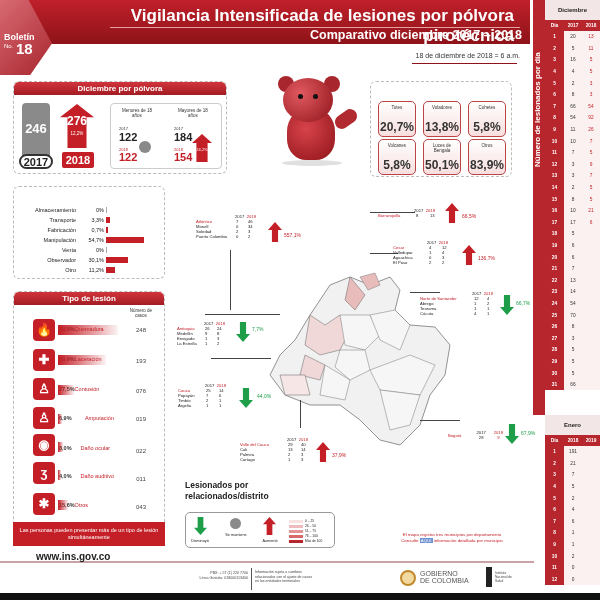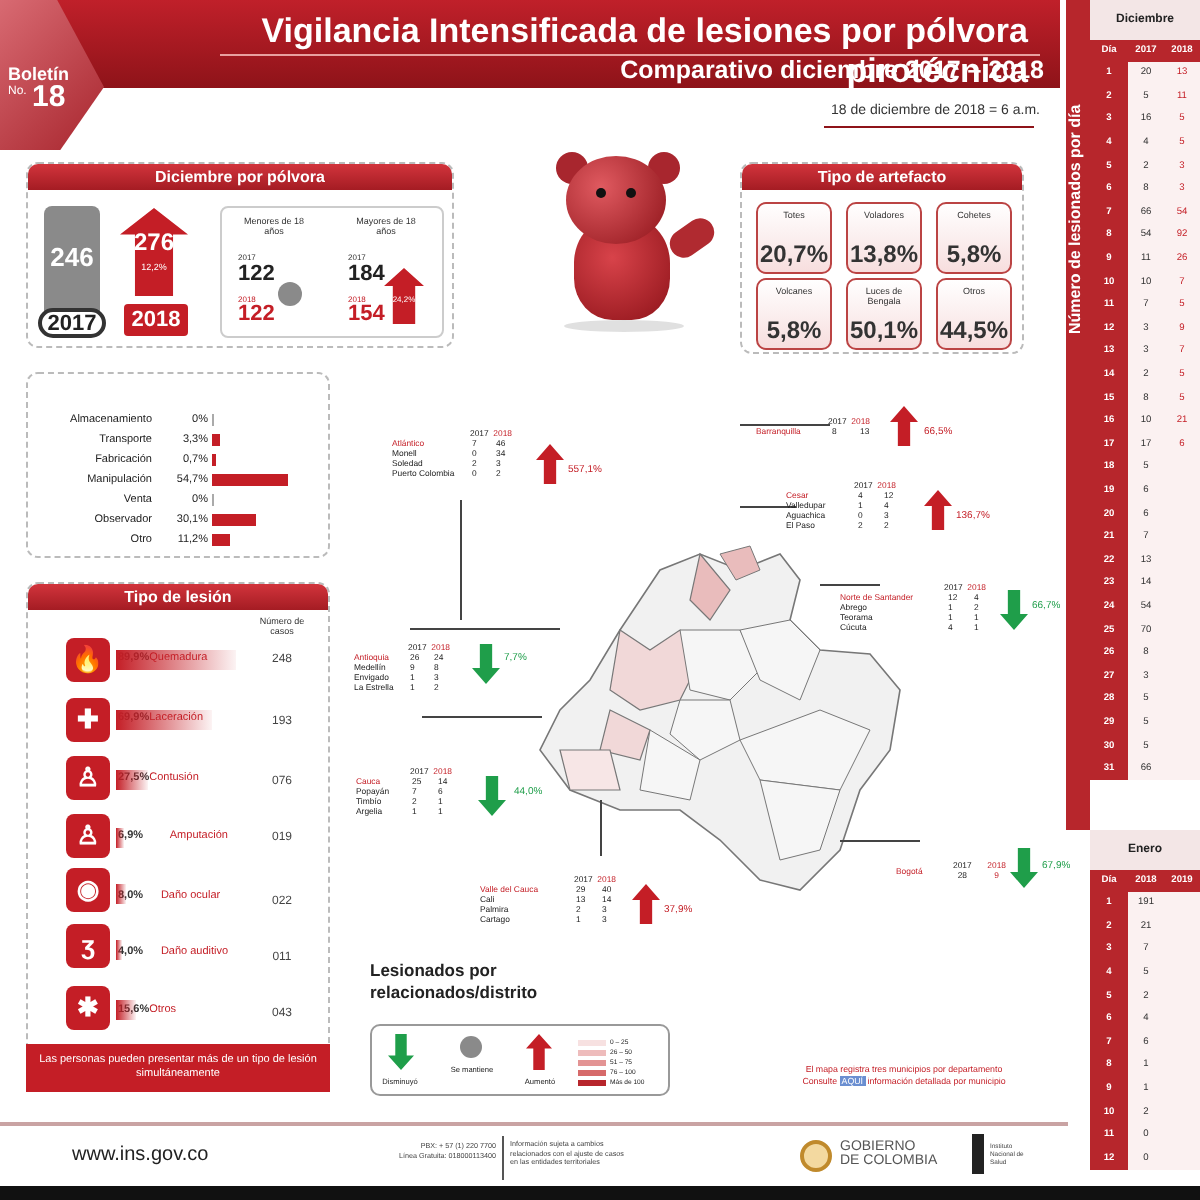--- a/index.html
+++ b/index.html
@@ -98,21 +98,21 @@
   .day-table { width: 55px; border-collapse: collapse; font-size: 4.8px; }
   .day-table th { background: #b7262c; color: #fff; height: 11px; font-weight: bold; }
   .day-table td { height: 11.6px; text-align: center; }
   .day-table td.d { background: #b7262c; color: #fff; font-weight: bold; width: 19px; }
   .day-table td.a { background: #fbf1f1; color: #333; }
   .day-table td.b { background: #fbf1f1; color: #c41e26; }
 
   
   .footer-line { left: 0; top: 561px; width: 534px; height: 2px; background: #c9a3a3; }
   .footer-black { left: 0; top: 593px; width: 600px; height: 7px; background: #111; }
-  .site { left: 36px; top: 572px; font-size: 10px; font-weight: normal; color: #222; }
+  .site { left: 36px; top: 551px; font-size: 10px; font-weight: bold; color: #222; }
   .pbx { left: 176px; top: 571px; width: 72px; text-align: right; font-size: 3.6px; color: #444; line-height: 5px; }
   .vsep { left: 251px; top: 568px; width: 1px; height: 22px; background: #555; }
   .info { left: 255px; top: 570px; width: 90px; font-size: 3.6px; color: #444; line-height: 4.6px; }
   .escudo { left: 400px; top: 570px; width: 16px; height: 16px; border-radius: 50%; border: 2px solid #c08a2c; background: #f3d9a0; }
   .gob { left: 420px; top: 570px; font-size: 7px; color: #555; line-height: 7px; }
   .ins-logo { left: 486px; top: 567px; width: 6px; height: 20px; background: #222; }
   .ins-txt { left: 495px; top: 571px; font-size: 3.2px; color: #444; line-height: 4px; }
 </style>
 </head>
 <body>
@@ -157,21 +157,20 @@
 <div class="abs teddy-ear-l"></div>
 <div class="abs teddy-ear-r"></div>
 <div class="abs teddy-body"></div>
 <div class="abs teddy-head">
   <div class="abs teddy-eye" style="left:15px;top:16px;"></div>
   <div class="abs teddy-eye" style="left:30px;top:16px;"></div>
 </div>
 <div class="abs teddy-arm"></div>
 
 <div class="abs panel art-panel">
-  <div class="panel-head">Tipo de artefacto</div>
   <div class="abs art-card" style="left:7px;top:19px;">
       <div class="art-lbl">Totes</div>
       <div class="art-val">20,7%</div>
     </div>
   <div class="abs art-card" style="left:52px;top:19px;">
       <div class="art-lbl">Voladores</div>
       <div class="art-val">13,8%</div>
     </div>
   <div class="abs art-card" style="left:97px;top:19px;">
       <div class="art-lbl">Cohetes</div>
@@ -180,21 +179,21 @@
   <div class="abs art-card" style="left:7px;top:57px;">
       <div class="art-lbl">Volcanes</div>
       <div class="art-val">5,8%</div>
     </div>
   <div class="abs art-card" style="left:52px;top:57px;">
       <div class="art-lbl">Luces de Bengala</div>
       <div class="art-val">50,1%</div>
     </div>
   <div class="abs art-card" style="left:97px;top:57px;">
       <div class="art-lbl">Otros</div>
-      <div class="art-val">44,5%</div>
+      <div class="art-val">83,9%</div>
     </div>
 </div>
 
 <div class="abs panel act-panel">
   <div class="act-row" style="top:18px;">
       <span class="act-lbl">Almacenamiento</span>
       <span class="act-pct">0%</span>
       <span class="act-bar" style="width:1px;background:#aaa;"></span>
     </div>
   <div class="act-row" style="top:28px;">

